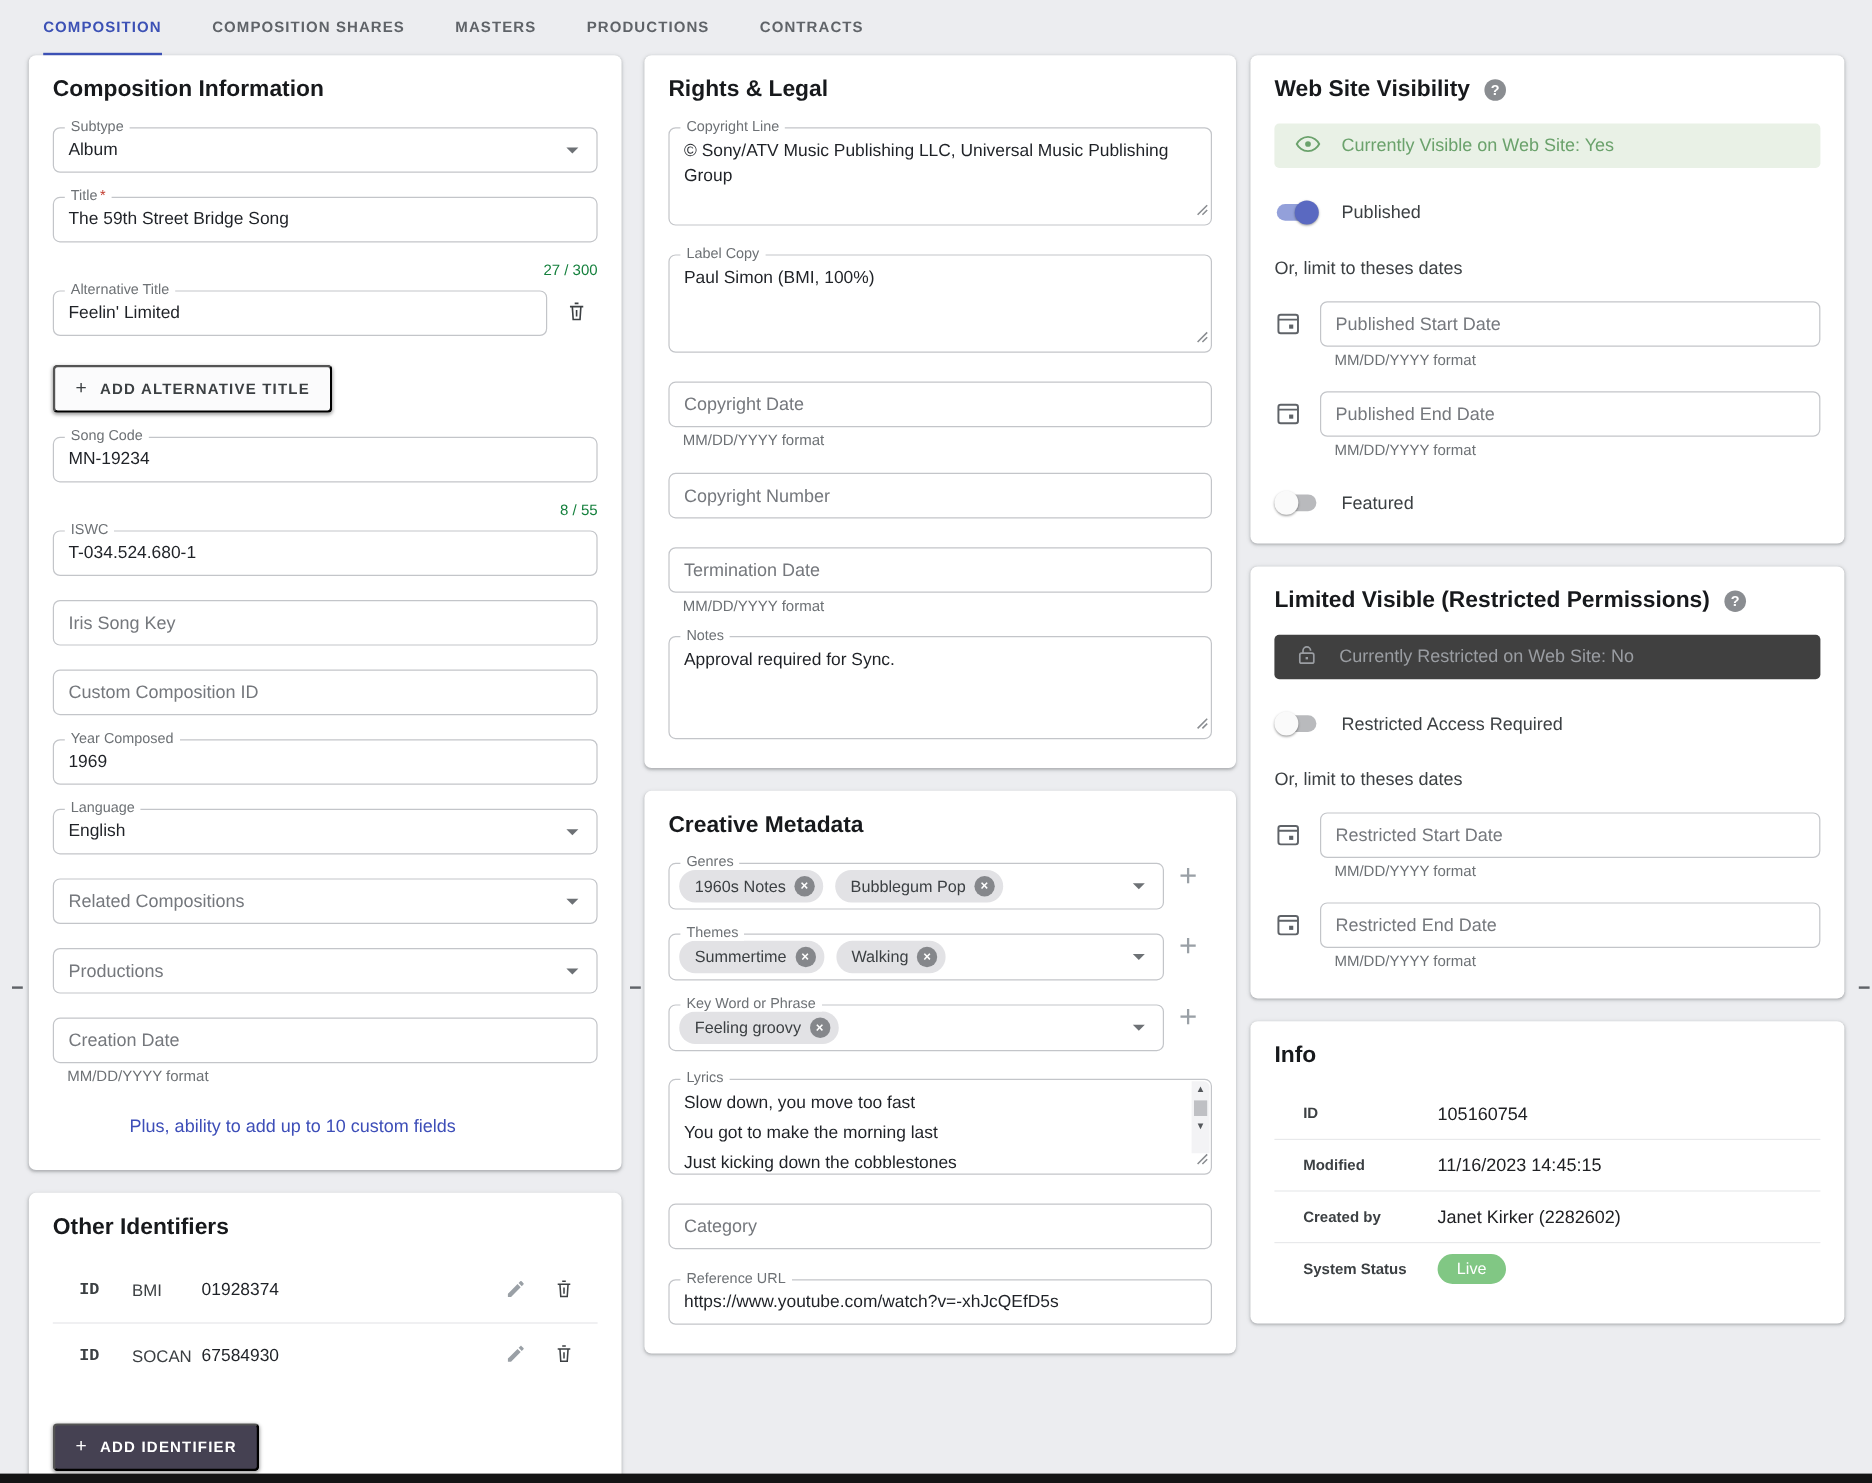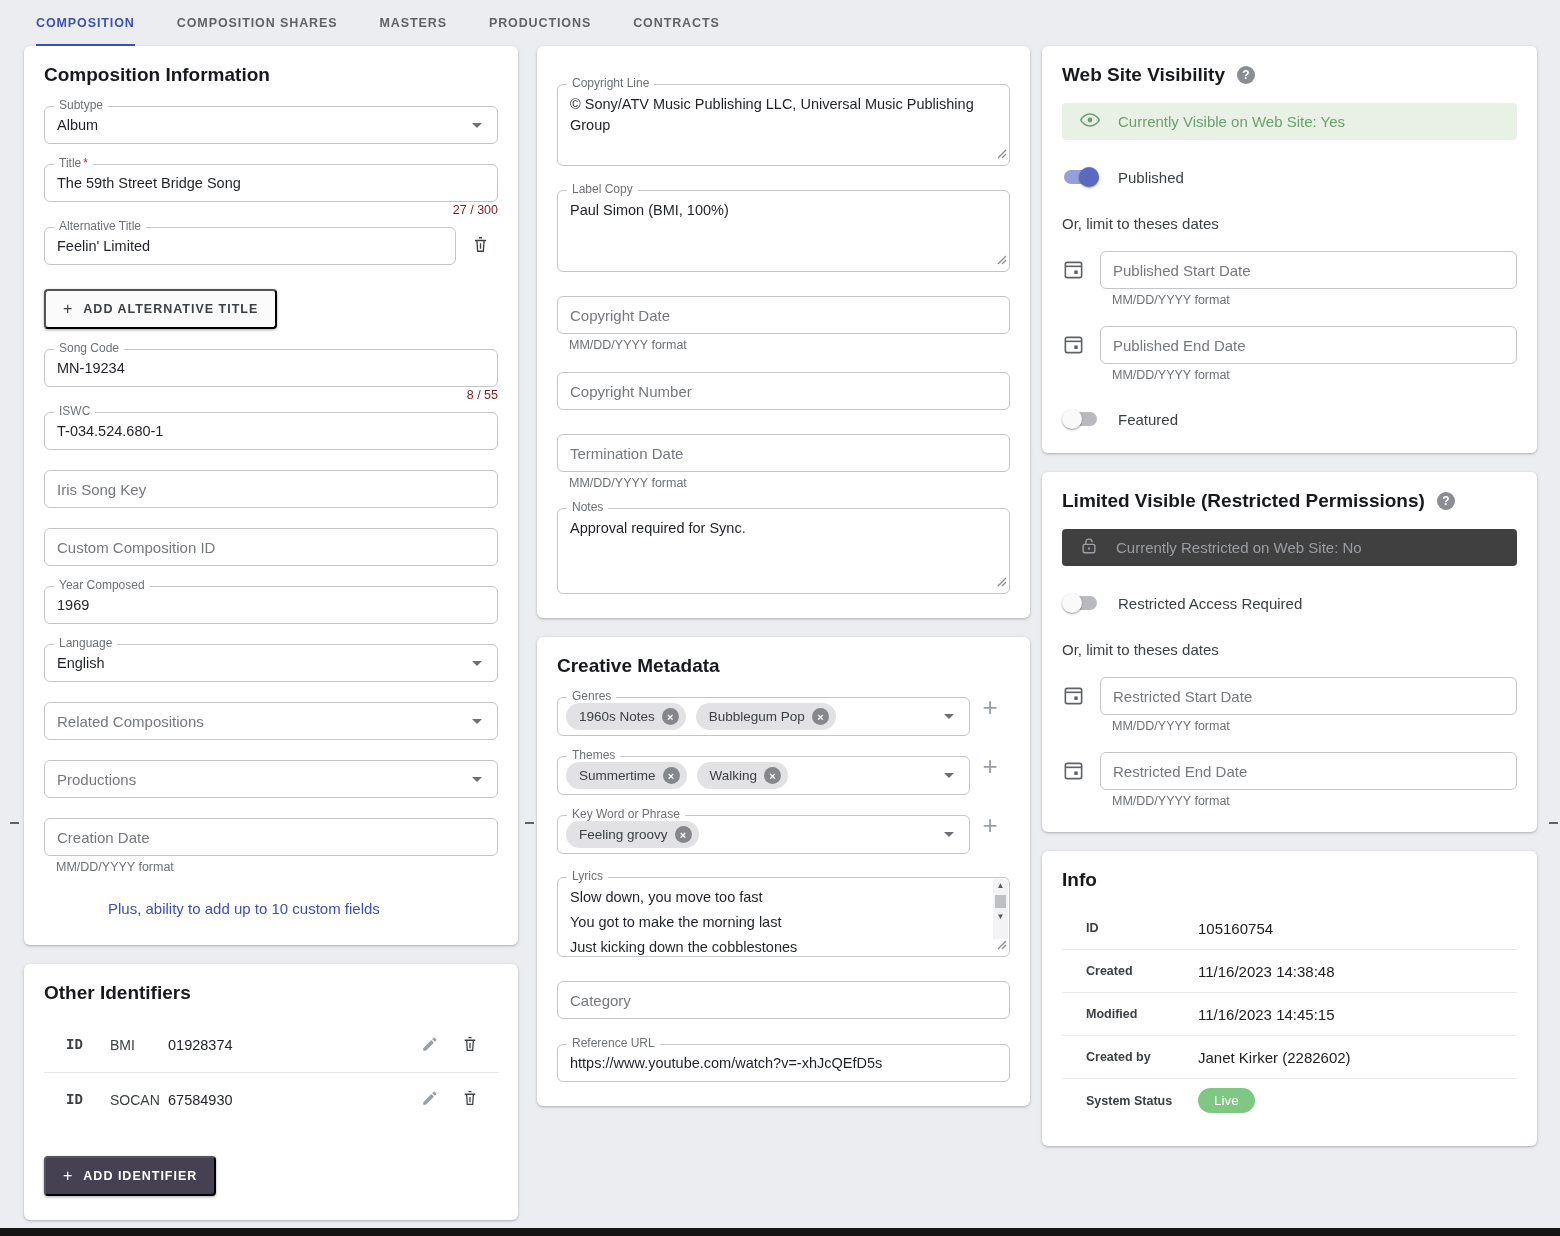--- a/index.html
+++ b/index.html
@@ -32,21 +32,21 @@
   .flabel { position:absolute; top:-9px; left:9px; background:#fff; padding:0 5px;
             font-size:12px; color:#6d7175; white-space:nowrap; display:flex; gap:2px; }
   .req { color:#c0392b; }
   .val { padding:0 12px; font-size:14.5px; color:#1f2227; }
   .fld.empty .ph { padding:0 12px; font-size:15px; color:#75787d; }
   .fld.ta { align-items:flex-start; }
   .fld.ta .val { padding:9px 12px; line-height:21px; }
   .caret { position:absolute; right:15px; top:16px; width:0; height:0;
            border-left:5px solid transparent; border-right:5px solid transparent; border-top:5px solid #6d7175; }
   .helper { font-size:12.5px; color:#6d7175; margin:4px 0 0 12px; }
-  .counter { font-size:12.5px; color:#7f1d1d; text-align:right; margin-top:1px; }
+  .counter { font-size:12.5px; color:#15803d; text-align:right; margin-top:16px; }
   .rz { position:absolute; right:2px; bottom:2px; }
   
   .btn { display:inline-flex; align-items:center; gap:10px; border-radius:4px; padding:9px 17px;
          font-size:12.5px; font-weight:bold; letter-spacing:1px; cursor:pointer;
          box-shadow:0 1px 3px rgba(0,0,0,.35); }
   .btn-light { background:#fbfbfc; color:#3c4043; }
   .btn-dark  { background:#454152; color:#fff; }
   .btn .plus-glyph { font-size:16px; font-weight:normal; }
   .iconbtn { background:none; border:none; width:36px; height:36px; display:flex;
              align-items:center; justify-content:center; cursor:pointer; }
@@ -252,20 +252,21 @@
       </div>
       <button class="btn btn-dark" style="margin-top:30px;">
         <span class="plus-glyph">+</span>
         <span>ADD IDENTIFIER</span>
       </button>
     </div>
   </div>
 
   <div class="col col-mid">
     <div class="card">
+      <div class="card-title">Rights &amp; Legal</div>
 
       <div class="fld ta" style="height:82px;">
         <span class="flabel">Copyright Line</span>
         <span class="val">© Sony/ATV Music Publishing LLC, Universal Music Publishing Group</span>
         <span class="rz"><svg width="10" height="10" viewBox="0 0 10 10">
               <path d="M1 9L9 1M5 9l4-4" stroke="#8a8d91" stroke-width="1.3"></path>
             </svg></span>
       </div>
 
       <div class="fld ta" style="height:82px; margin-top:24px;">
@@ -509,24 +510,20 @@
     </div>
 
     <div class="card">
       <div class="card-title">Info</div>
       <div class="inforows">
         <div class="inforow">
           <span class="ilabel">ID</span>
           <span class="ival">105160754</span>
         </div>
         <div class="inforow">
-          <span class="ilabel">Created</span>
-          <span class="ival">11/16/2023 14:38:48</span>
-        </div>
-        <div class="inforow">
           <span class="ilabel">Modified</span>
           <span class="ival">11/16/2023 14:45:15</span>
         </div>
         <div class="inforow">
           <span class="ilabel">Created by</span>
           <span class="ival">Janet Kirker (2282602)</span>
         </div>
         <div class="inforow">
           <span class="ilabel">System Status</span>
           <span class="badge">Live</span>

